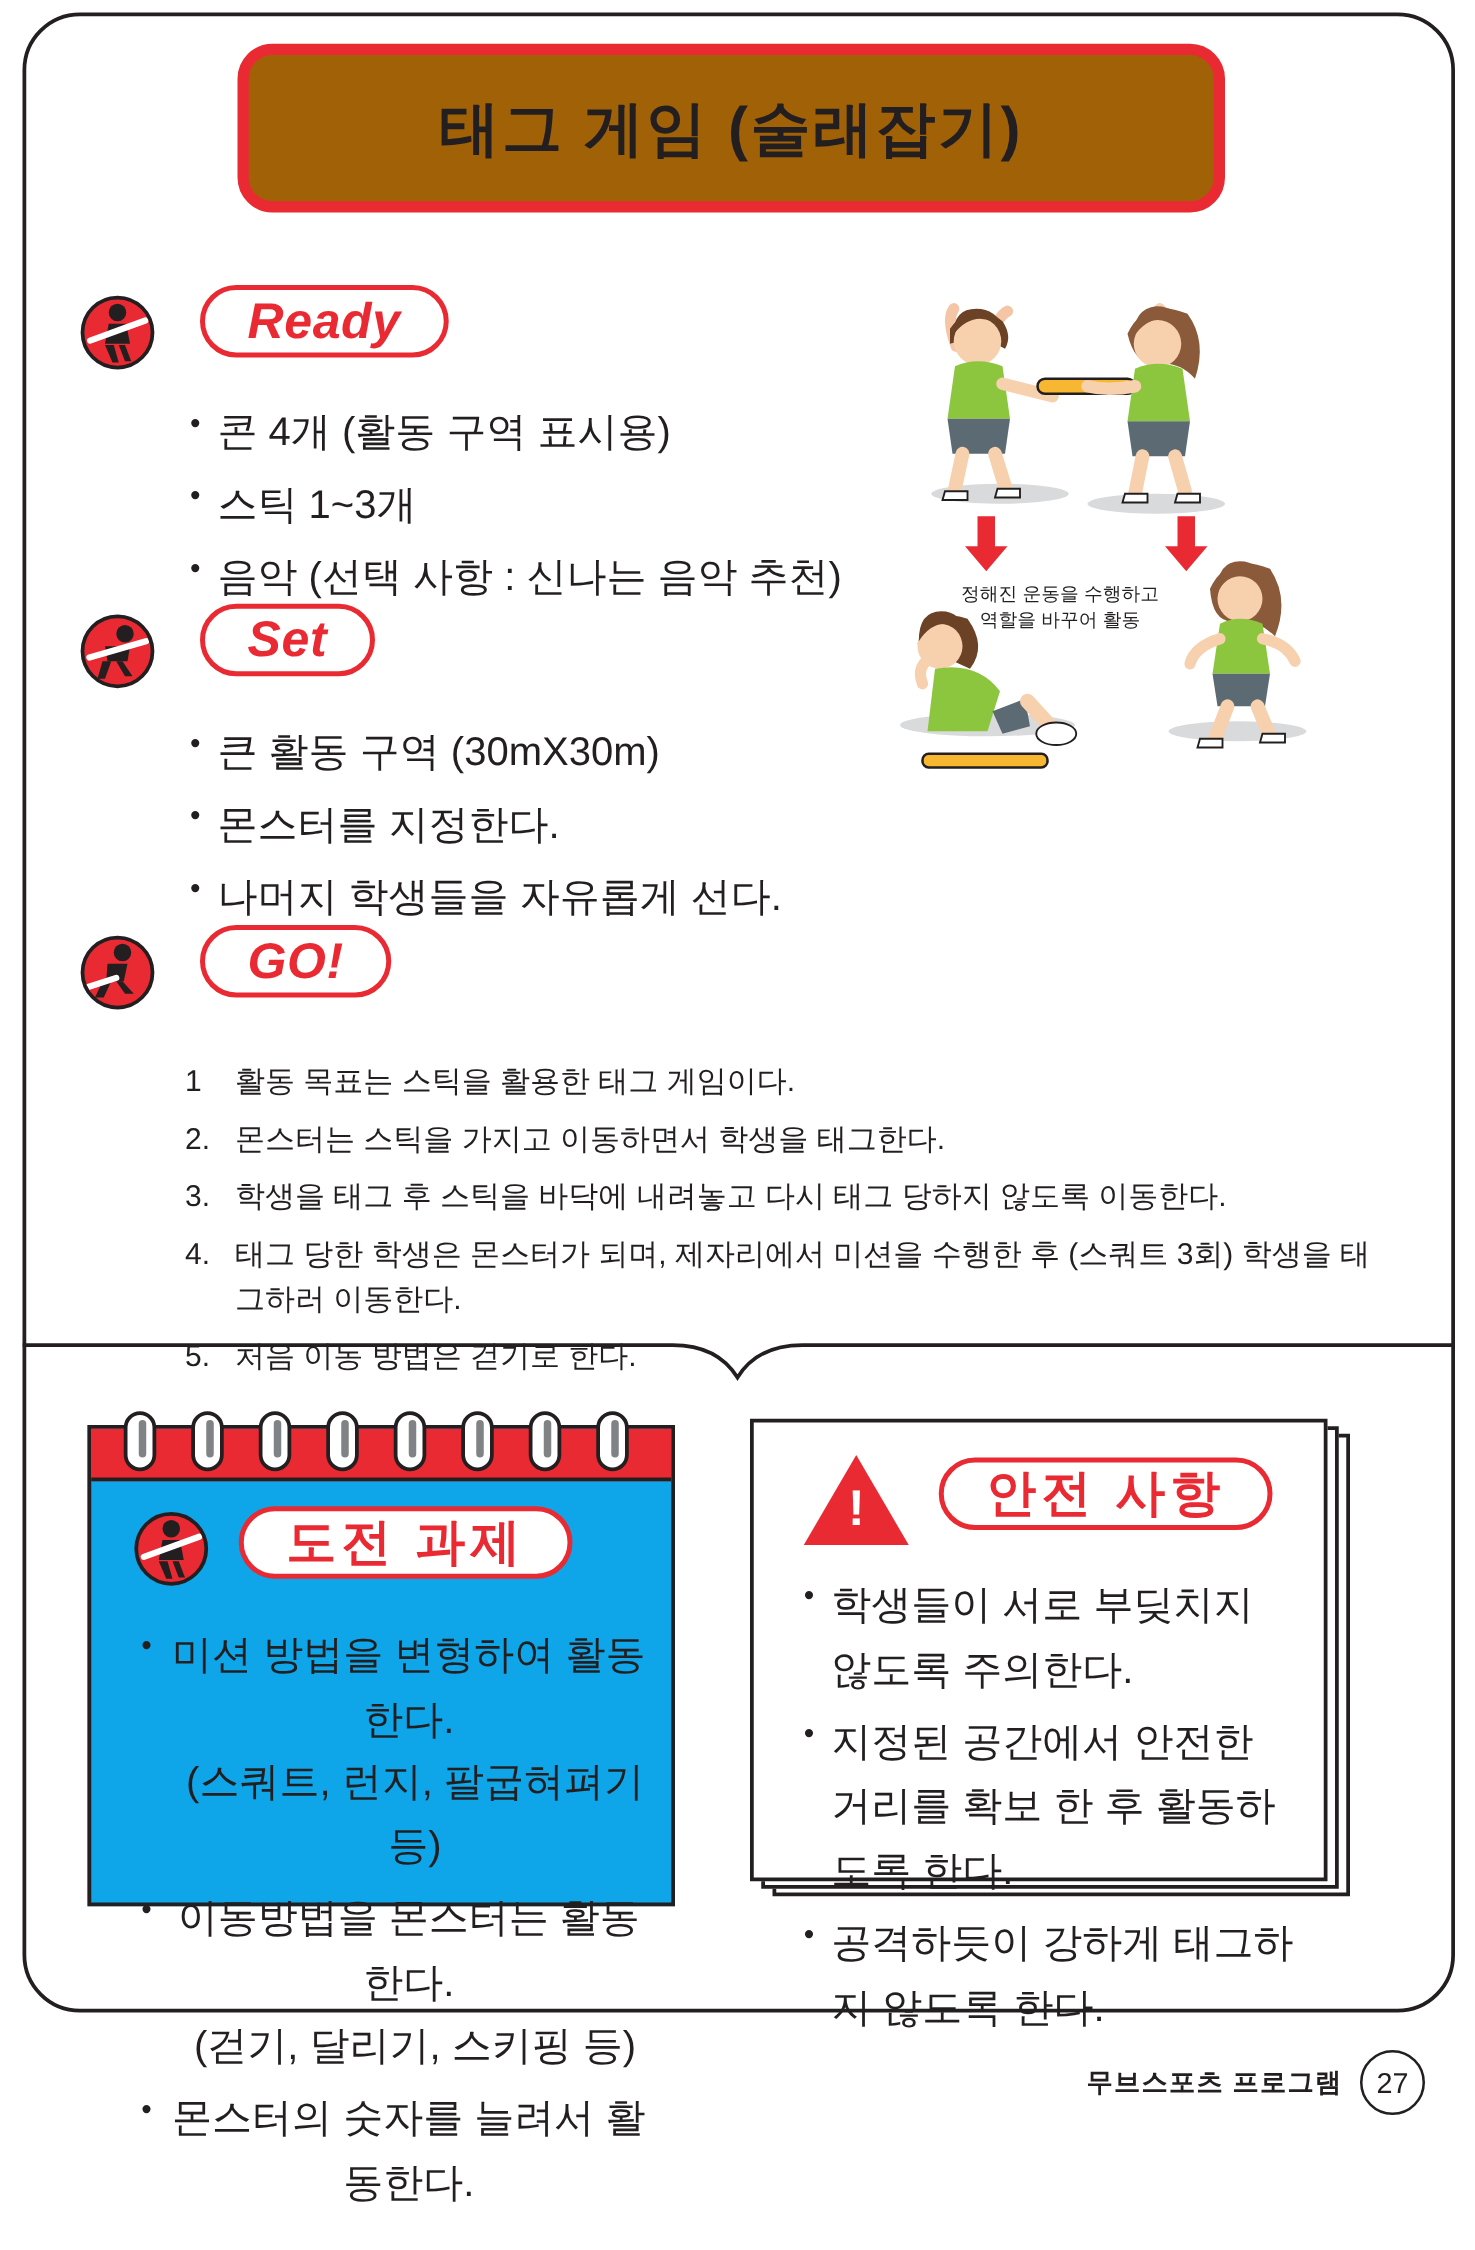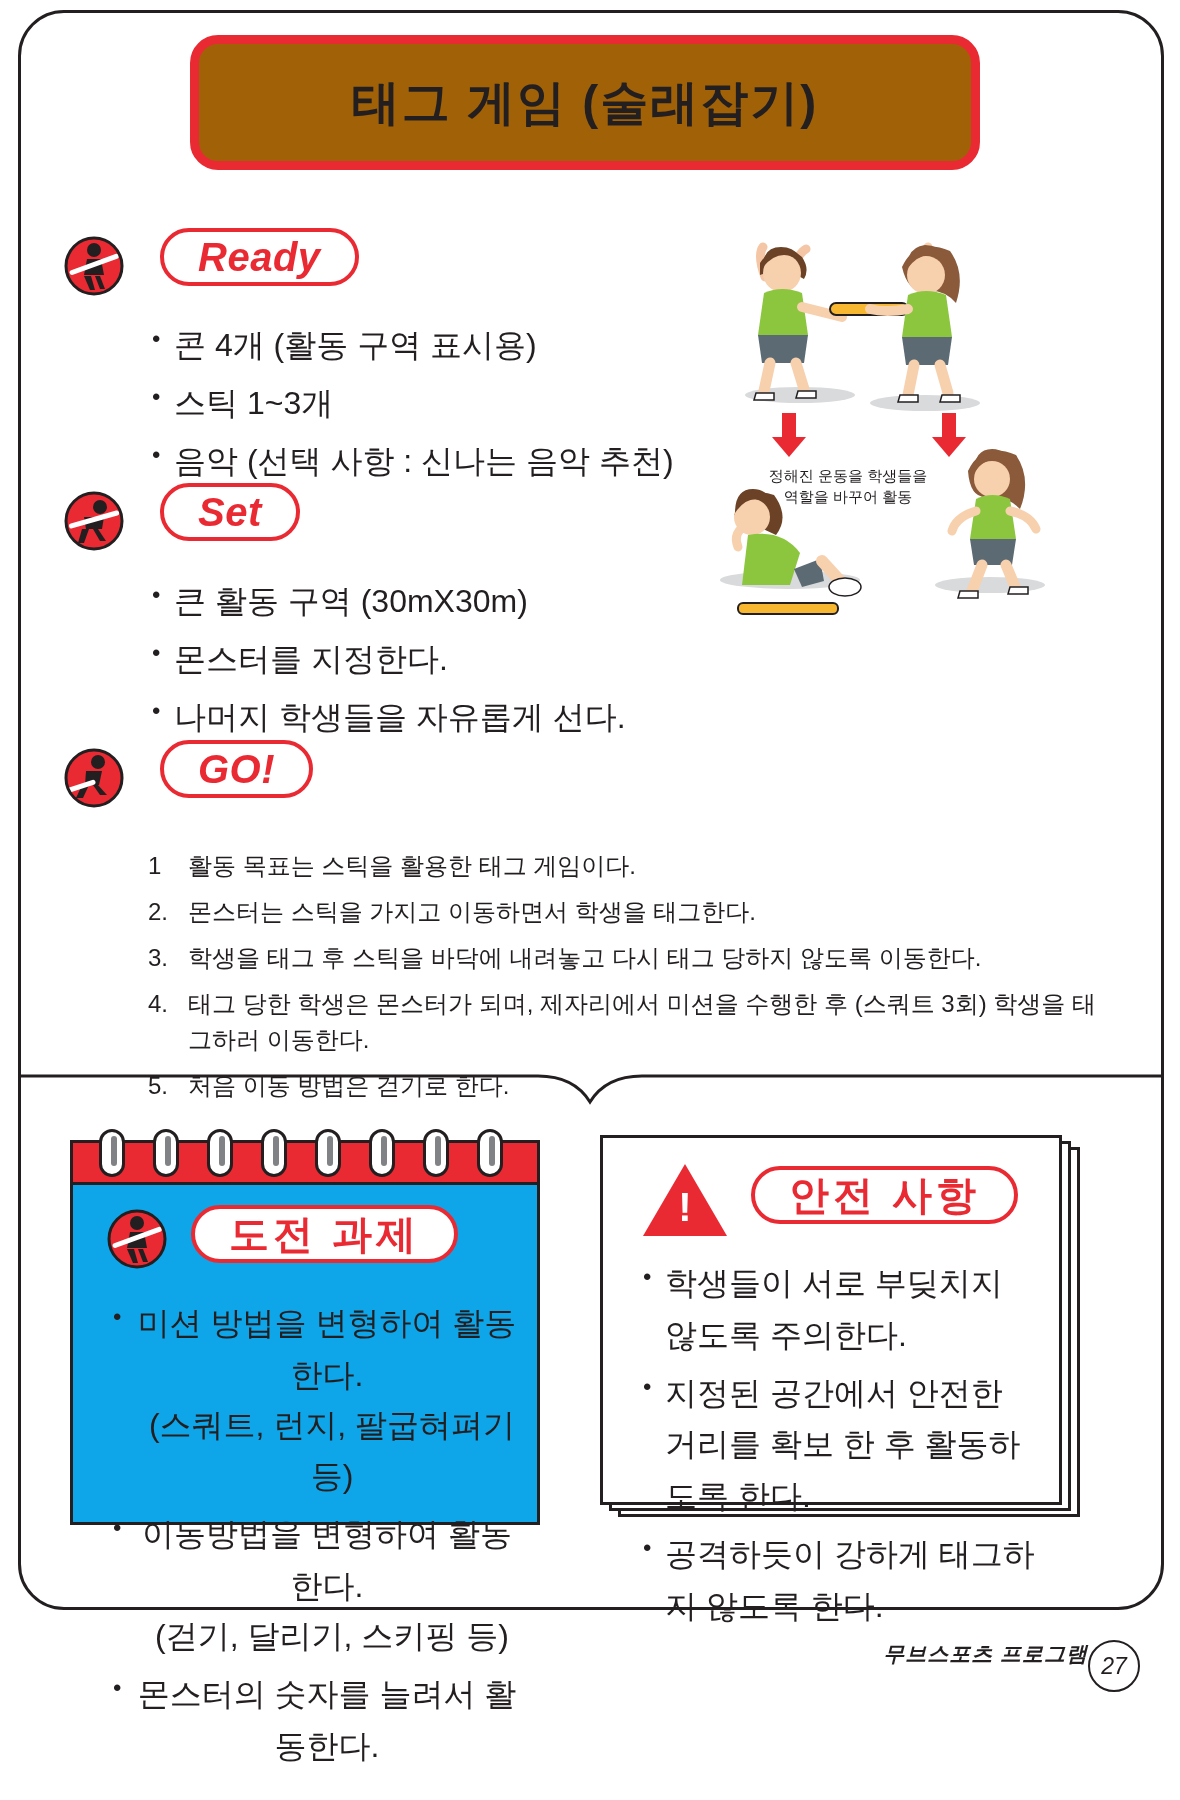--- a/index.html
+++ b/index.html
@@ -193,21 +193,21 @@
     font-size: 40px;
     font-weight: bold;
     text-align: center;
     line-height: 86px;
   }
 
   
   .footer {
     position: absolute;
     right: 40px; bottom: 108px;
-    display: flex;  font-style: italic;
+    display: flex; align-items: center; gap: 14px;
   }
   .footer-label {
     font-size: 21px;
     font-weight: bold;
     color: #231f20;
     letter-spacing: 1px;
   }
   .page-num {
     width: 52px; height: 52px;
     border: 2px solid #231f20;
@@ -403,21 +403,21 @@
         <path d="M286 274 q16 -8 34 0 l6 40 h-46 z" fill="#8cc63f"></path>
         <path d="M286 286 q-20 6 -24 20" stroke="#f7d0ae" stroke-width="9" fill="none" stroke-linecap="round"></path>
         <path d="M320 286 q20 4 26 18" stroke="#f7d0ae" stroke-width="9" fill="none" stroke-linecap="round"></path>
         <path d="M280 314 h46 l-4 26 h-38 z" fill="#5c6b73"></path>
         <path d="M292 340 l-10 26" stroke="#f7d0ae" stroke-width="11" fill="none" stroke-linecap="round"></path>
         <path d="M316 340 l10 24" stroke="#f7d0ae" stroke-width="11" fill="none" stroke-linecap="round"></path>
         <path d="M270 366 h18 v7 h-20 z" fill="#ffffff" stroke="#231f20" stroke-width="1.5"></path>
         <path d="M320 362 h18 v7 h-20 z" fill="#ffffff" stroke="#231f20" stroke-width="1.5"></path>
       </g>
     </svg>
-    <div class="caption-text" style="left:68px; top:240px; white-space:pre-line;" data-name="illustration-caption">정해진 운동을 학생들을
+    <div class="caption-text" style="left:68px; top:240px; white-space:pre-line;" data-name="illustration-caption">정해진 운동을 수행하고
 역할을 바꾸어 활동</div>
   </div>
 
   <div class="divider-wrap" data-name="section-divider">
     <svg width="1146" height="46" viewBox="0 0 1146 46" data-name="divider-svg">
       <path d="M0 6 H520 q36 0 52 26 q16 -26 52 -26 H1146" fill="none" stroke="#231f20" stroke-width="3"></path>
     </svg>
   </div>
 
   <div class="notebook" data-name="challenge-panel">
@@ -444,21 +444,21 @@
         <circle cx="34" cy="34" r="28" fill="none" stroke="#231f20" stroke-width="3"></circle>
       </svg>
     </div>
     <div class="pill" style="position:absolute; left:118px; top:62px;" data-name="challenge-heading-pill">
       <span class="pill-label kor" data-name="challenge-heading">도전 과제</span>
     </div>
 
     <ul class="bul" style="position:absolute; left:36px; top:155px; width:410px;text-align:center;" data-name="challenge-list">
       <li data-name="list-item">미션 방법을 변형하여 활동한다.</li>
       <li style="padding-left:36px; margin-top:-8px;" data-name="list-item-sub">(스쿼트, 런지, 팔굽혀펴기 등)</li>
-      <li data-name="list-item">이동방법을 변형하여 활동한다.</li>
+      <li data-name="list-item">이동방법을 몬스터는 활동한다.</li>
       <li style="padding-left:36px; margin-top:-8px;" data-name="list-item-sub">(걷기, 달리기, 스키핑 등)</li>
       <li data-name="list-item">몬스터의 숫자를 늘려서 활동한다.</li>
     </ul>
   </div>
   <style>
     .notebook ul.bul li[data-name="list-item-sub"]::before { content: ""; }
   </style>
 
   <div class="safety-stack" data-name="safety-panel">
     <div class="safety-shadow" style="left:18px; top:12px; width:462px; height:370px;" data-name="safety-shadow-layer"></div>

